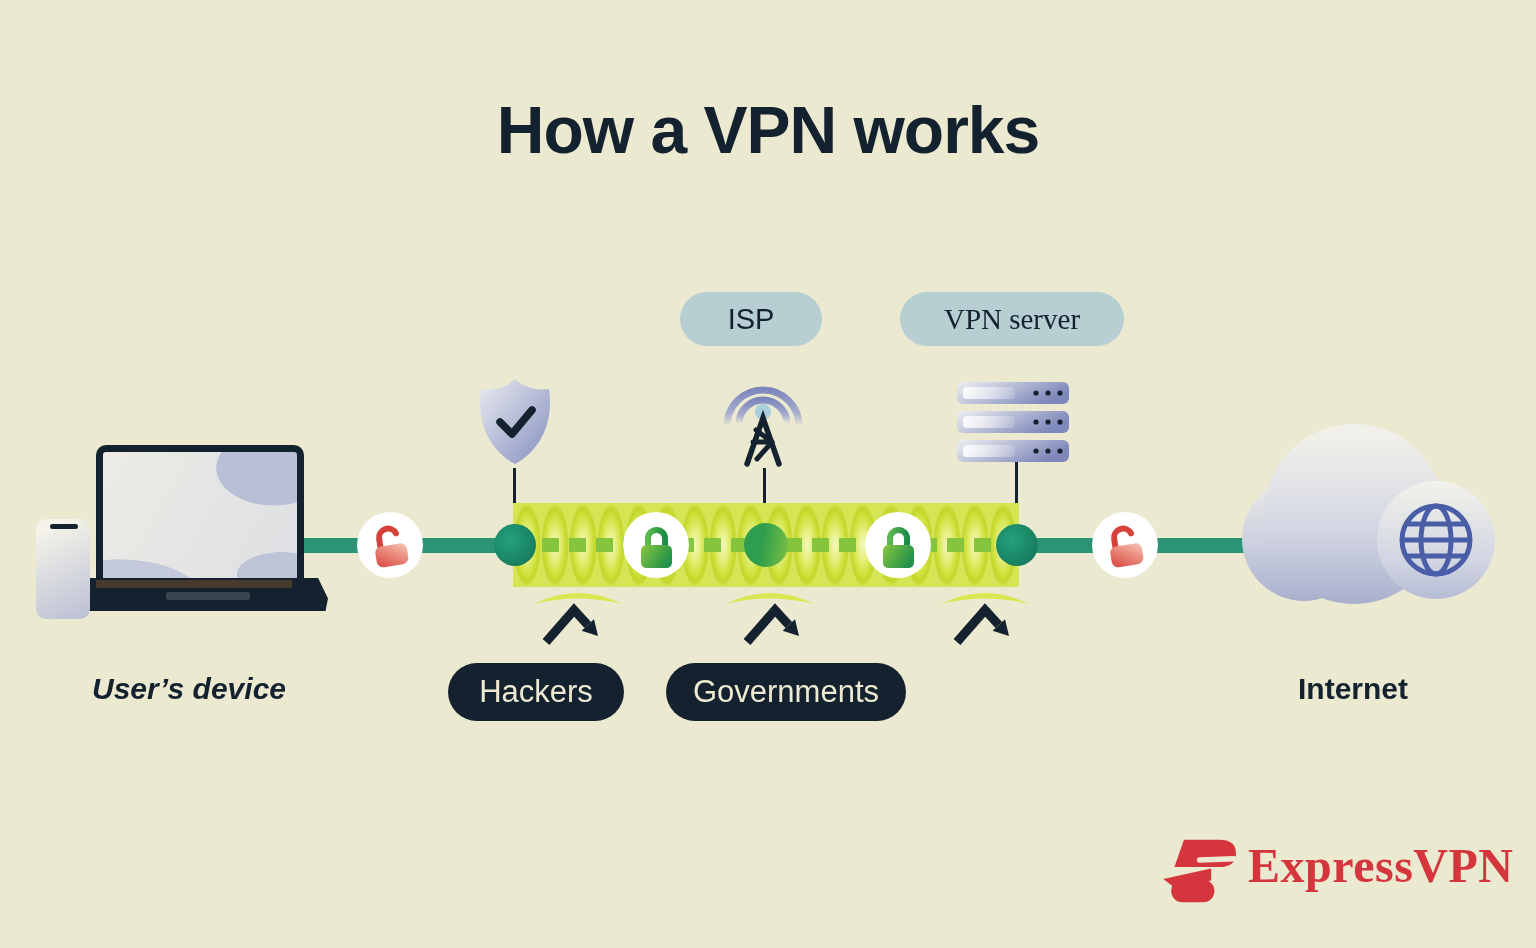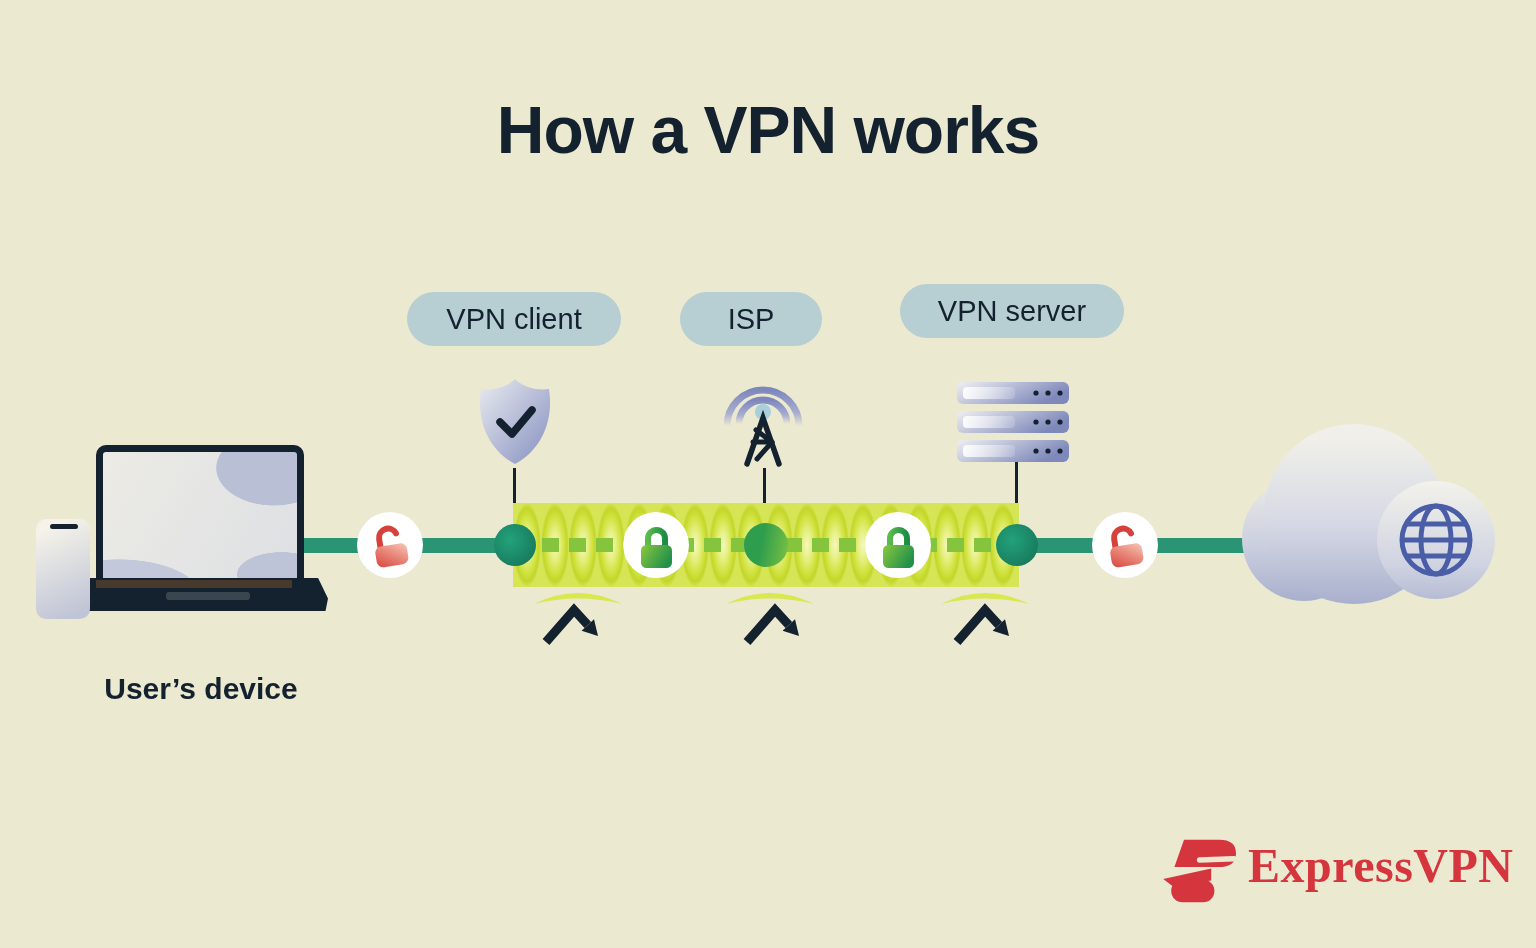--- a/index.html
+++ b/index.html
@@ -12,21 +12,21 @@
   .canvas{position:relative;width:1536px;height:948px;background:var(--background);overflow:hidden;}
   .abs{position:absolute;}
 
   .title{left:0;right:0;top:92px;text-align:center;font-size:66px;font-weight:700;
          color:var(--ink);letter-spacing:-1px;}
 
   .toppill{height:54px;border-radius:27px;background:var(--pill-blue);color:var(--ink);
            display:flex;align-items:center;justify-content:center;font-size:29px;font-weight:500;z-index:6;}
   .pill-client{left:407px;top:292px;width:214px;}
   .pill-isp{left:680px;top:292px;width:142px;}
-  .pill-server{left:900px;top:284px;width:224px;}
+  .pill-server{left:900px;top:292px;width:224px;font-family:Liberation Serif, serif;}
 
   .connector{width:3px;background:var(--ink);z-index:2;}
   .conn-shield{left:513px;top:468px;height:78px;}
   .conn-antenna{left:763px;top:468px;height:78px;}
   .conn-server{left:1015px;top:462px;height:84px;}
 
   .teal-line{height:15px;top:538px;background:var(--line-teal);z-index:2;}
   .seg-left{left:283px;width:240px;}
   .seg-right{left:1012px;width:258px;}
 
@@ -57,21 +57,21 @@
   .arrow{z-index:4;}
   .arrow1{left:540px;top:600px;} .arrow2{left:741px;top:600px;} .arrow3{left:951px;top:600px;}
 
   .threatpill{height:58px;border-radius:29px;background:var(--ink);color:var(--pill-text);
     display:flex;align-items:center;justify-content:center;font-size:31px;font-weight:500;z-index:6;}
   .tp-hackers{left:448px;top:663px;width:176px;}
   .tp-govs{left:666px;top:663px;width:240px;}
   .tp-isps{left:946px;top:663px;width:112px;}
 
   .endlabel{font-size:30px;font-weight:600;color:var(--ink);text-align:center;z-index:6;}
-  .lbl-device{left:76px;top:672px;width:250px;}
+  .lbl-device{left:64px;top:672px;width:250px;font-style:italic;}
   .lbl-internet{left:1253px;top:672px;width:200px;}
 
   
   .laptop-screen{left:96px;top:445px;width:194px;height:133px;z-index:4;
     border:7px solid var(--ink);border-radius:10px 10px 2px 2px;
     background-image:
       radial-gradient(95px 62px at 88% 12%, #B9C0D5 0 60%, rgba(185,192,213,0) 61%),
       radial-gradient(130px 58px at 8% 108%, #C3C9DA 0 62%, rgba(195,201,218,0) 63%),
       radial-gradient(80px 40px at 92% 92%, #BDC4D7 0 55%, rgba(189,196,215,0) 56%),
       linear-gradient(120deg,#ECEBE5,#DDDFE3);}
@@ -98,23 +98,20 @@
   .logo-text{left:1248px;top:838px;z-index:6;font-family:"Liberation Serif",serif;
     font-weight:700;font-size:48px;color:var(--brand-red);letter-spacing:0.5px;}
 </style>
 </head>
 <body>
 
 <div class="canvas">
 
   <div class="abs title">How a VPN works</div>
 
-  <div class="abs toppill pill-client">
-    <span>VPN client</span>
-  </div>
   <div class="abs toppill pill-isp">
     <span>ISP</span>
   </div>
   <div class="abs toppill pill-server">
     <span>VPN server</span>
   </div>
 
   <svg class="abs" style="left:469px;top:374px;" width="92" height="96" viewBox="0 0 92 96">
     <defs>
       <linearGradient id="shg" x1="0" y1="0" x2="1" y2="1">
@@ -252,40 +249,47 @@
   </svg>
   <svg class="abs arrow arrow2" width="62" height="46" viewBox="0 0 62 46">
     <polyline points="6,42 34,10 47.8,25" fill="none" stroke="#13222E" stroke-width="9"></polyline>
     <polygon points="58,36 41.6,30.8 54,19.2" fill="#13222E"></polygon>
   </svg>
   <svg class="abs arrow arrow3" width="62" height="46" viewBox="0 0 62 46">
     <polyline points="6,42 34,10 47.8,25" fill="none" stroke="#13222E" stroke-width="9"></polyline>
     <polygon points="58,36 41.6,30.8 54,19.2" fill="#13222E"></polygon>
   </svg>
 
+  <div class="abs threatpill tp-hackers">
+    <span>Hackers</span>
+  </div>
+  <div class="abs threatpill tp-govs">
+    <span>Governments</span>
+  </div>
 
   <div class="abs laptop-screen"></div>
   <div class="abs laptop-base"></div>
   <div class="abs kb-strip"></div>
   <div class="abs touchpad"></div>
   <div class="abs phone"></div>
   <div class="abs phone-notch"></div>
   <div class="abs endlabel lbl-device">User’s device</div>
 
   <div class="abs cloudc cloud1"></div>
   <div class="abs cloudc cloud2"></div>
   <div class="abs cloudc cloud3">
     <svg width="86" height="86" viewBox="0 0 86 86">
       <circle cx="43" cy="43" r="34" fill="none" stroke="#4A5EA8" stroke-width="5"></circle>
       <ellipse cx="43" cy="43" rx="15" ry="34" fill="none" stroke="#4A5EA8" stroke-width="5"></ellipse>
       <line x1="9" y1="43" x2="77" y2="43" stroke="#4A5EA8" stroke-width="5"></line>
       <line x1="12.5" y1="27" x2="73.5" y2="27" stroke="#4A5EA8" stroke-width="5"></line>
       <line x1="12.5" y1="59" x2="73.5" y2="59" stroke="#4A5EA8" stroke-width="5"></line>
     </svg>
   </div>
+  <div class="abs endlabel lbl-internet">Internet</div>
 
   <svg class="abs logo-mark" width="80" height="70" viewBox="0 0 100 86">
     <path d="M30 4 H74 Q95 4 95 21 Q95 38 73 38 H18 L30 4 Z" fill="#D5353D"></path>
     <rect x="46" y="25" width="50" height="7" rx="3.5" fill="#ECE9D1" transform="rotate(-2 71 28)"></rect>
     <path d="M4 53 L64 40 V55 L16 62 Z" fill="#D5353D"></path>
     <rect x="14" y="54" width="54" height="28" rx="14" fill="#D5353D"></rect>
   </svg>
   <div class="abs logo-text">ExpressVPN</div>
 
 </div>

